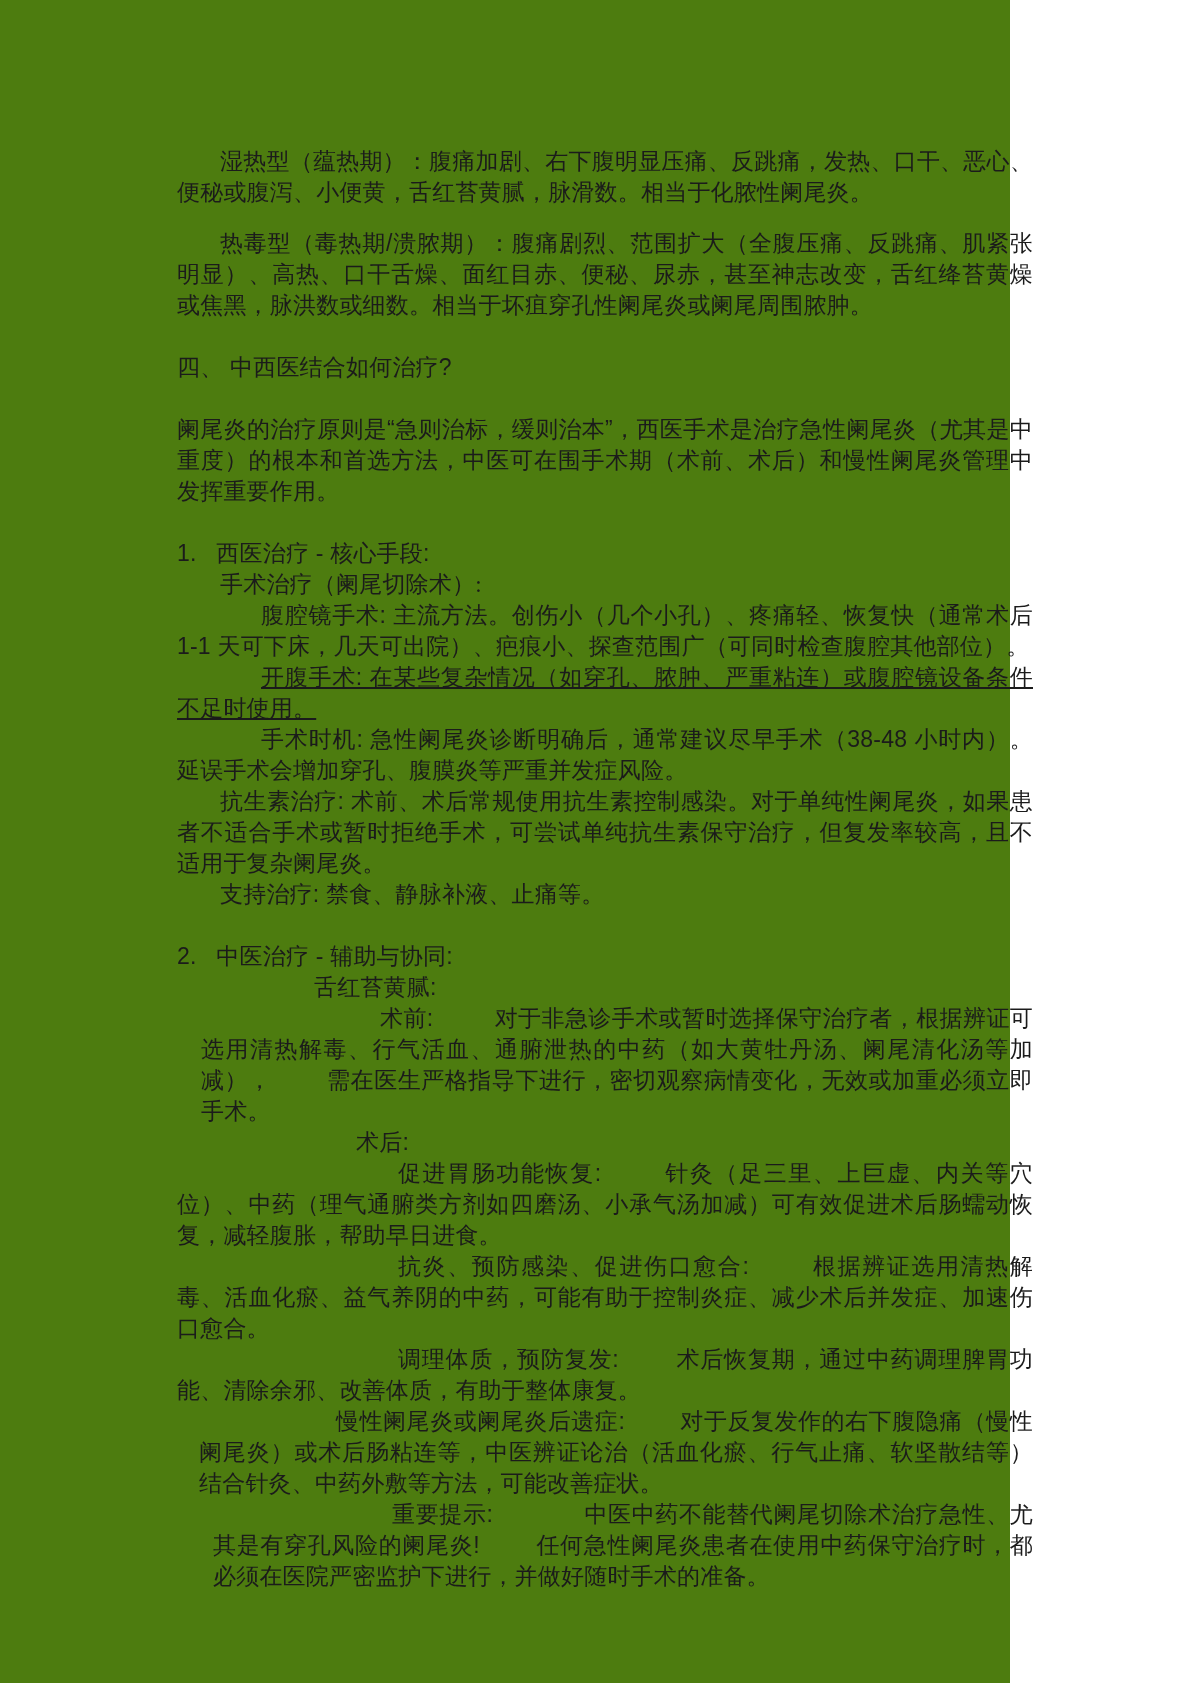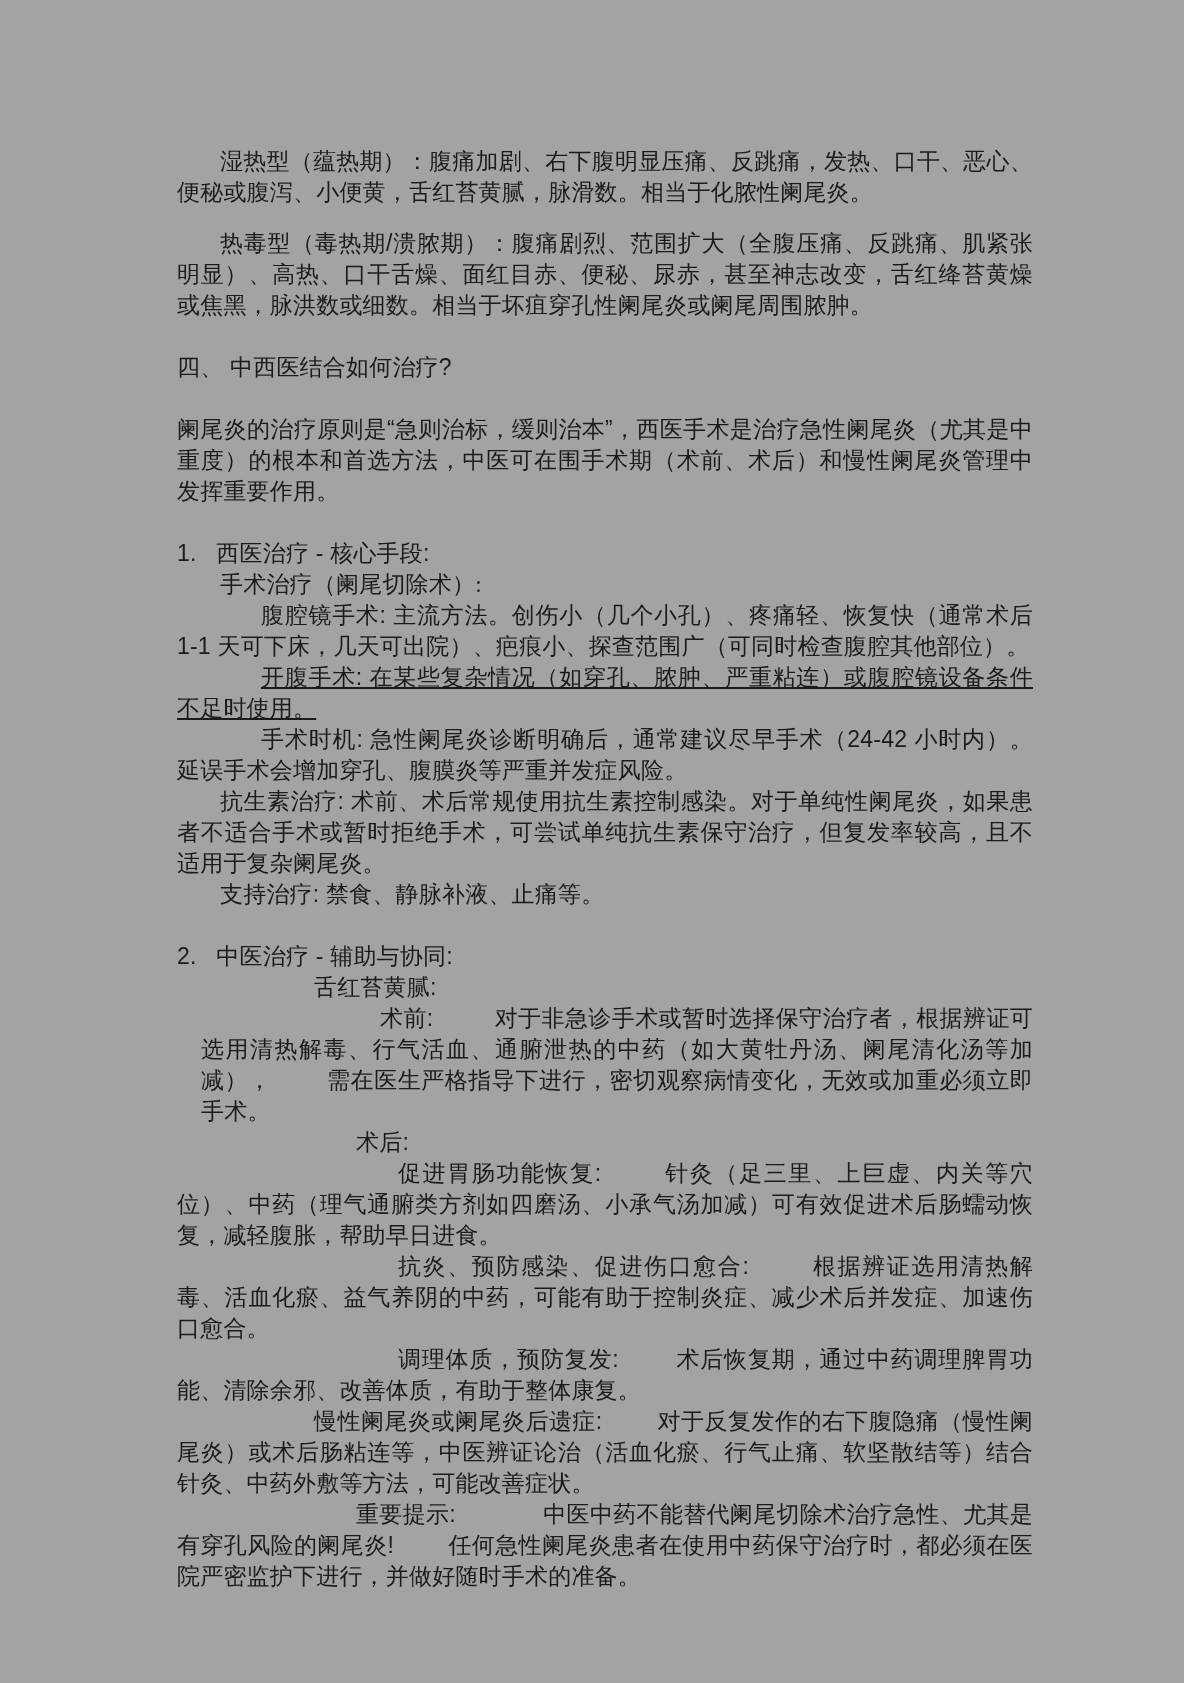--- a/index.html
+++ b/index.html
@@ -11,23 +11,23 @@
     width: 1190px;
     height: 1683px;
     position: relative;
     overflow: hidden;
     font-family: "Liberation Sans", "DejaVu Sans", sans-serif;
   }
   .doc-page {
     position: absolute;
     left: 0;
     top: 0;
-    width: 1184px;
+    width: 1010px;
     height: 1683px;
-    background: #a3a3a3;
+    background: #4d7c0f;
   }
   .doc-body {
     position: absolute;
     left: 177px;
     top: 146px;
     width: 856px;
     font-size: 23px;
     line-height: 31px;
     letter-spacing: 0.2px;
     color: #1b1b1b;
@@ -53,27 +53,27 @@
       <div class="para" style="text-indent: 43px; margin-top: 20px;">热毒型（毒热期/溃脓期）：腹痛剧烈、范围扩大（全腹压痛、反跳痛、肌紧张明显）、高热、口干舌燥、面红目赤、便秘、尿赤，甚至神志改变，舌红绛苔黄燥或焦黑，脉洪数或细数。相当于坏疽穿孔性阑尾炎或阑尾周围脓肿。</div>
       <div class="blank-line"></div>
       <div class="para" style="text-indent: 0px;">四、 中西医结合如何治疗?</div>
       <div class="blank-line"></div>
       <div class="para" style="text-indent: 0px;">阑尾炎的治疗原则是“急则治标，缓则治本”，西医手术是治疗急性阑尾炎（尤其是中重度）的根本和首选方法，中医可在围手术期（术前、术后）和慢性阑尾炎管理中发挥重要作用。</div>
       <div class="blank-line"></div>
       <div class="para" style="text-indent: 0px;">1.   西医治疗 - 核心手段:</div>
       <div class="para" style="text-indent: 43px; font-family: Liberation Serif, serif;">手术治疗（阑尾切除术）:</div>
       <div class="para" style="text-indent: 84px;">腹腔镜手术: 主流方法。创伤小（几个小孔）、疼痛轻、恢复快（通常术后 1-1 天可下床，几天可出院）、疤痕小、探查范围广（可同时检查腹腔其他部位）。</div>
       <div class="para" style="text-indent: 84px; text-decoration: underline;">开腹手术: 在某些复杂情况（如穿孔、脓肿、严重粘连）或腹腔镜设备条件不足时使用。</div>
-      <div class="para" style="text-indent: 84px;">手术时机: 急性阑尾炎诊断明确后，通常建议尽早手术（24-42 小时内）。延误手术会增加穿孔、腹膜炎等严重并发症风险。</div>
+      <div class="para" style="text-indent: 84px;">手术时机: 急性阑尾炎诊断明确后，通常建议尽早手术（38-48 小时内）。延误手术会增加穿孔、腹膜炎等严重并发症风险。</div>
       <div class="para" style="text-indent: 43px;">抗生素治疗: 术前、术后常规使用抗生素控制感染。对于单纯性阑尾炎，如果患者不适合手术或暂时拒绝手术，可尝试单纯抗生素保守治疗，但复发率较高，且不适用于复杂阑尾炎。</div>
       <div class="para" style="text-indent: 43px;">支持治疗: 禁食、静脉补液、止痛等。</div>
       <div class="blank-line"></div>
       <div class="para" style="text-indent: 0px;">2.   中医治疗 - 辅助与协同:</div>
       <div class="para" style="text-indent: 137px;">舌红苔黄腻:</div>
       <div class="para" style="text-indent: 179px; margin-left: 24px;">术前:         对于非急诊手术或暂时选择保守治疗者，根据辨证可选用清热解毒、行气活血、通腑泄热的中药（如大黄牡丹汤、阑尾清化汤等加减），        需在医生严格指导下进行，密切观察病情变化，无效或加重必须立即手术。</div>
       <div class="para" style="text-indent: 179px;">术后:</div>
       <div class="para" style="text-indent: 221px;">促进胃肠功能恢复:        针灸（足三里、上巨虚、内关等穴位）、中药（理气通腑类方剂如四磨汤、小承气汤加减）可有效促进术后肠蠕动恢复，减轻腹胀，帮助早日进食。</div>
       <div class="para" style="text-indent: 221px;">抗炎、预防感染、促进伤口愈合:        根据辨证选用清热解毒、活血化瘀、益气养阴的中药，可能有助于控制炎症、减少术后并发症、加速伤口愈合。</div>
       <div class="para" style="text-indent: 221px;">调理体质，预防复发:        术后恢复期，通过中药调理脾胃功能、清除余邪、改善体质，有助于整体康复。</div>
-      <div class="para" style="text-indent: 137px;">慢性阑尾炎或阑尾炎后遗症:        对于反复发作的右下腹隐痛（慢性阑尾炎）或术后肠粘连等，中医辨证论治（活血化瘀、行气止痛、软坚散结等）结合针灸、中药外敷等方法，可能改善症状。</div>
-      <div class="para" style="text-indent: 179px;">重要提示:             中医中药不能替代阑尾切除术治疗急性、尤其是有穿孔风险的阑尾炎!        任何急性阑尾炎患者在使用中药保守治疗时，都必须在医院严密监护下进行，并做好随时手术的准备。</div>
+      <div class="para" style="text-indent: 137px; margin-left: 22px;">慢性阑尾炎或阑尾炎后遗症:        对于反复发作的右下腹隐痛（慢性阑尾炎）或术后肠粘连等，中医辨证论治（活血化瘀、行气止痛、软坚散结等）结合针灸、中药外敷等方法，可能改善症状。</div>
+      <div class="para" style="text-indent: 179px; margin-left: 36px;">重要提示:             中医中药不能替代阑尾切除术治疗急性、尤其是有穿孔风险的阑尾炎!        任何急性阑尾炎患者在使用中药保守治疗时，都必须在医院严密监护下进行，并做好随时手术的准备。</div>
     </div>
 </div>
 
 </body></html>

